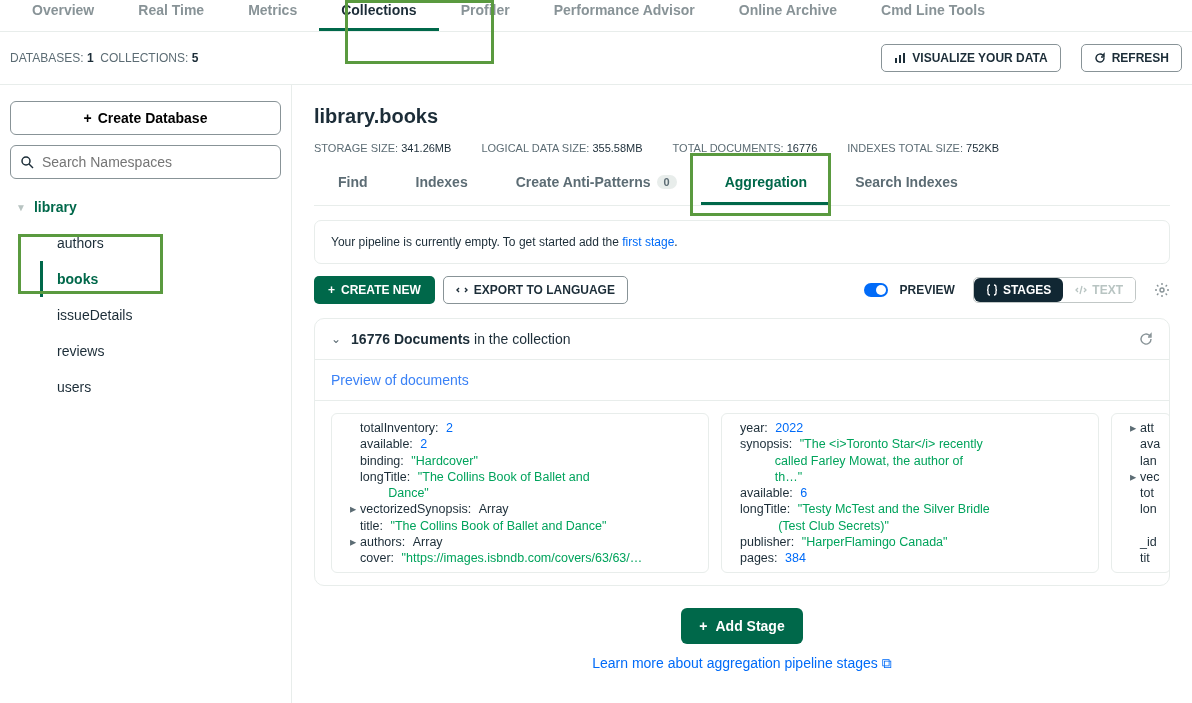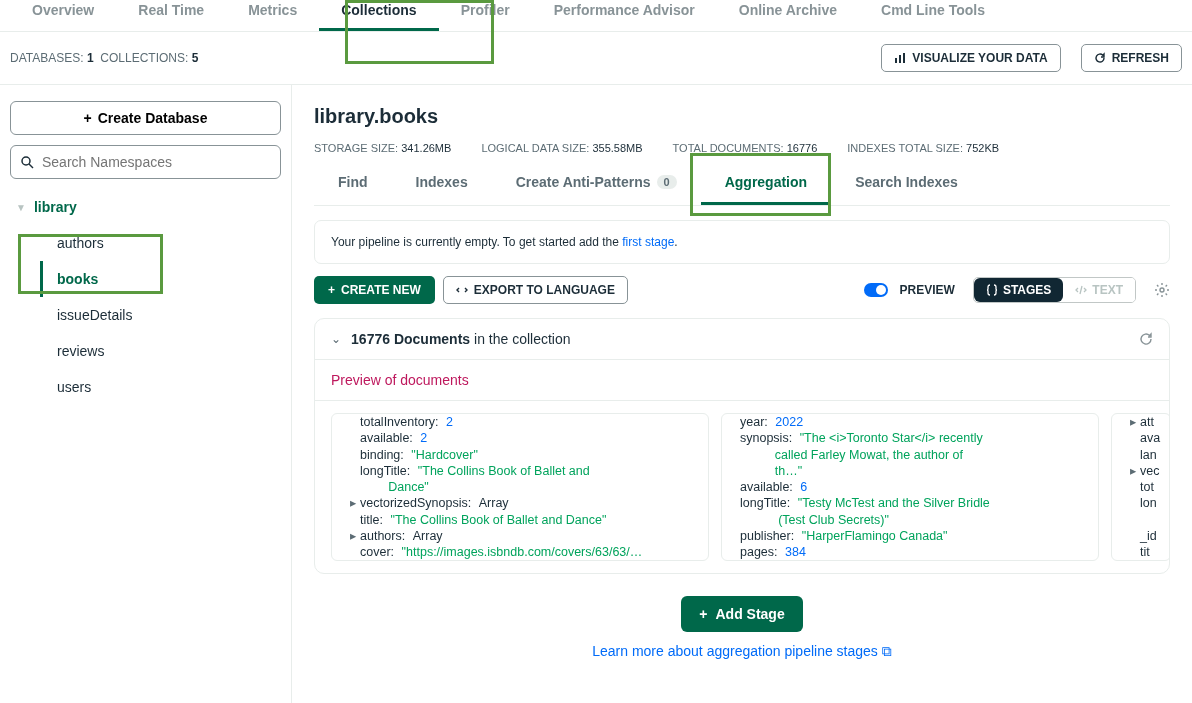--- a/index.html
+++ b/index.html
@@ -44,23 +44,23 @@
 .preview-lbl { font-weight: 700; font-size: 12px; margin-left: 4px; }
 .seg { display: inline-flex; border: 1px solid #c1c7c6; border-radius: 5px; overflow: hidden; margin-left: 10px; }
 .seg-btn { padding: 5px 12px; font-size: 12px; font-weight: 700; display: inline-flex; align-items: center; gap: 5px; cursor: pointer; }
 .seg-btn.dark { background: #112733; color: #fff; border-radius: 6px; }
 .seg-btn.light { background: #fff; color: #b8c4c2; }
 .gear { color: #889397; margin-left: 10px; cursor: pointer; }
 .panel { border: 1px solid #e8edeb; border-radius: 10px; margin-top: 14px; }
 .panel-head { padding: 12px 16px; display: flex; align-items: center; gap: 10px; font-size: 14px; border-bottom: 1px solid #e8edeb; }
 .panel-head .chev { color: #5c6c74; font-size: 12px; }
 .panel-head .refresh { margin-left: auto; color: #889397; cursor: pointer; }
-.panel-sub { padding: 12px 16px; font-size: 14px; color: #be185d; border-bottom: 1px solid #e8edeb; }
+.panel-sub { padding: 12px 16px; font-size: 14px; color: #3b82f6; border-bottom: 1px solid #e8edeb; }
 .docs { display: flex; gap: 12px; padding: 12px 16px; overflow: hidden; }
-.doc-card { border: 1px solid #e8edeb; border-radius: 6px; padding: 0 18px; font-family: "Menlo", "Consolas", monospace; font-size: 12.5px; line-height: 1.3; flex-shrink: 0; white-space: pre; color: #1c2d38; }
+.doc-card { border: 1px solid #e8edeb; border-radius: 6px; padding: 6px 18px; font-family: "Menlo", "Consolas", monospace; font-size: 12.5px; line-height: 1.3; flex-shrink: 0; white-space: pre; color: #1c2d38; }
 .doc1 { width: 378px; }
 .doc2 { width: 378px; }
 .doc3 { width: 60px; overflow: hidden; }
 .k { color: #1c2d38; }
 .p { color: #1c2d38; }
 .n { color: #016bf8; }
 .s { color: #00a35c; }
 .t { color: #1c2d38; }
 .tri { color: #5c6c74; display:inline-block; width:10px; }
 .add-stage { text-align: center; margin-top: 22px; }

